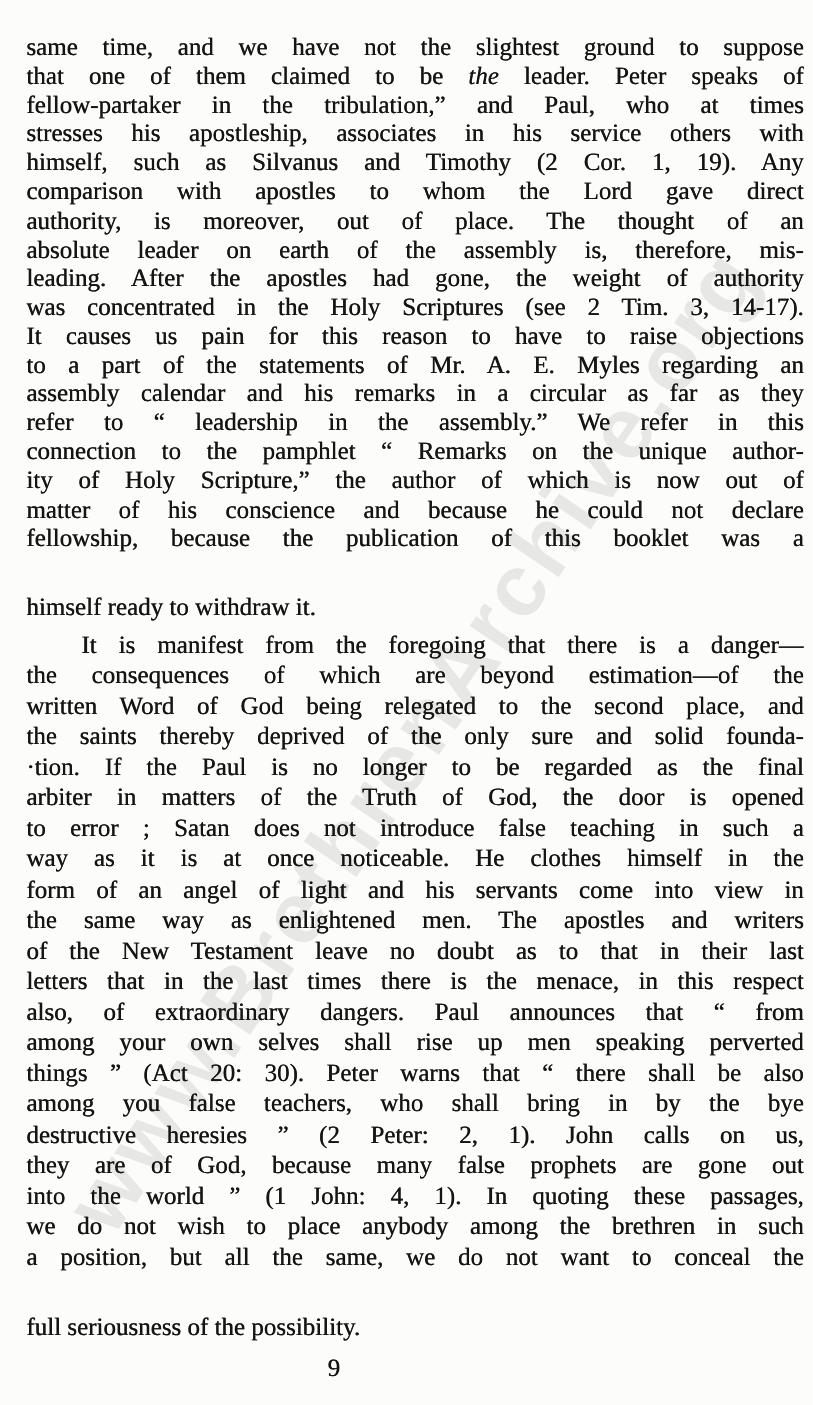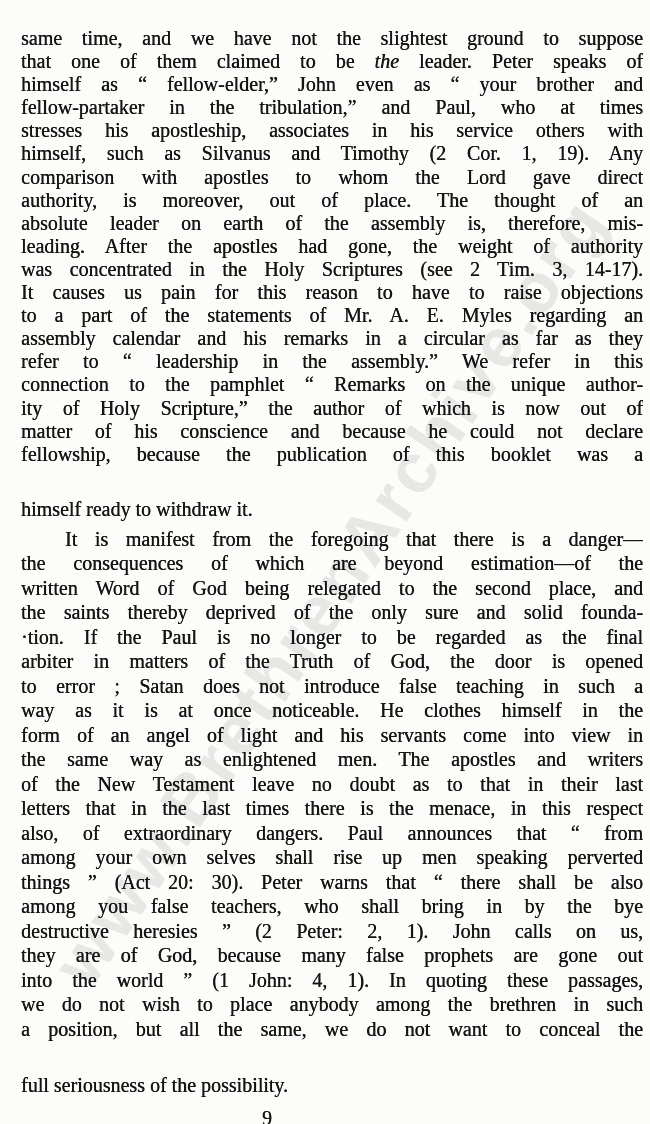--- a/index.html
+++ b/index.html
@@ -54,21 +54,20 @@
 
 <div class="page">
 
   <div class="watermark">www.BrethrenArchive.org</div>
 
   <div class="textblock">
 
     <div class="p1">
       <div class="ln">same time, and we have not the slightest ground to suppose</div>
       <div class="ln"><span>that one of them claimed to be </span><i>the</i><span> leader.  Peter speaks of</span></div>
-      <div class="ln">himself as “ fellow-elder,” John even as “ your brother and</div>
       <div class="ln">fellow-partaker in the tribulation,” and Paul, who at times</div>
       <div class="ln">stresses his apostleship, associates in his service others with</div>
       <div class="ln">himself, such as Silvanus and Timothy (2 Cor. 1, 19). Any</div>
       <div class="ln">comparison with apostles to whom the Lord gave direct</div>
       <div class="ln">authority, is moreover, out of place.  The thought of an</div>
       <div class="ln">absolute leader on earth of the assembly is, therefore, mis-</div>
       <div class="ln">leading.  After the apostles had gone, the weight of authority</div>
       <div class="ln">was concentrated in the Holy Scriptures (see 2 Tim. 3, 14-17).</div>
       <div class="ln">It causes us pain for this reason to have to raise objections</div>
       <div class="ln">to a part of the statements of Mr. A. E. Myles regarding an</div>

